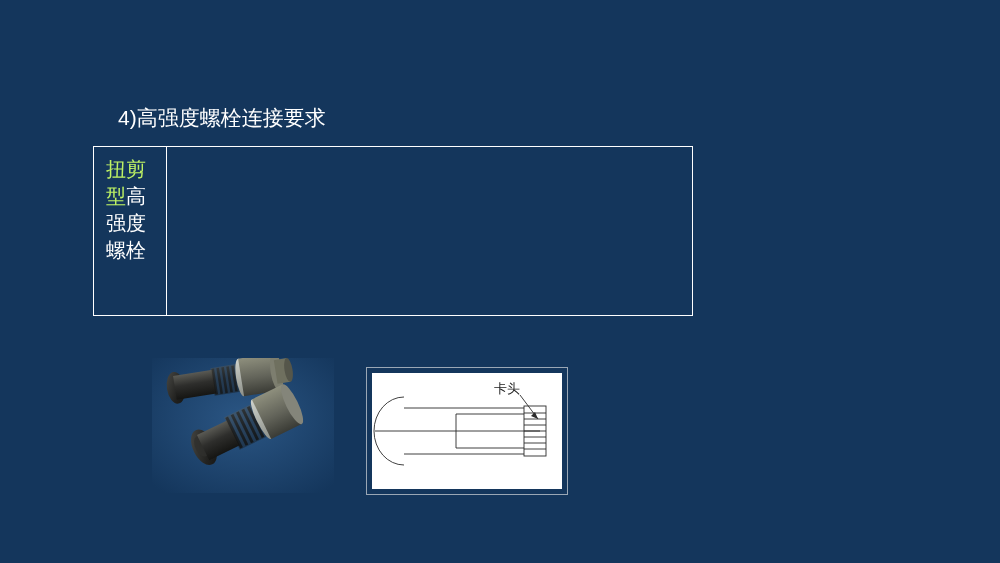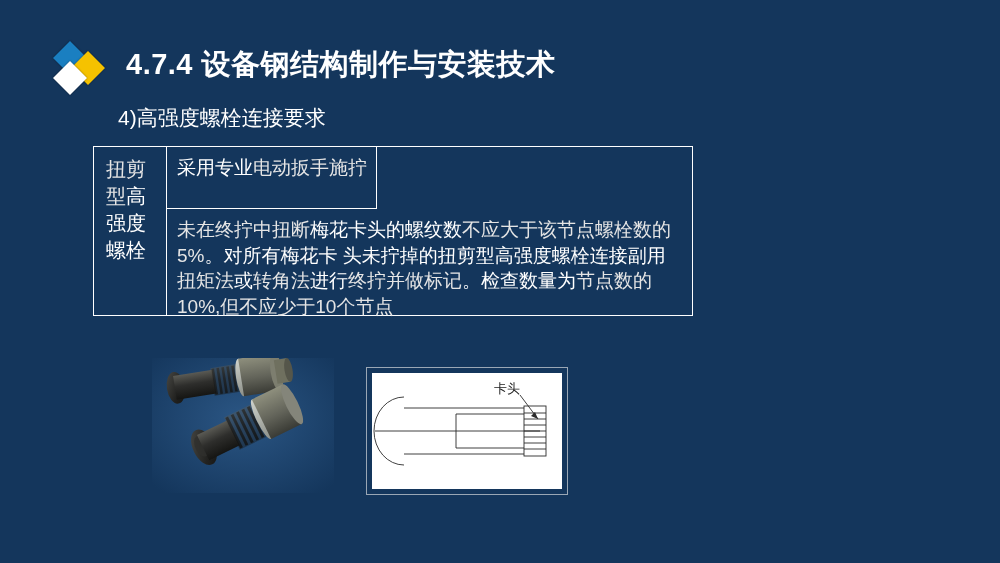--- a/index.html
+++ b/index.html
@@ -121,21 +121,21 @@
     left: 73px;
     top: 62px;
     right: 0;
     bottom: 0;
     box-sizing: border-box;
     padding: 8px 8px 0 10px;
     font-size: 19px;
     line-height: 25.5px;
     color: #ffffff;
   }
-  .hl { color: #e5e5e5; }
+  .hl { color: #bef264; }
   .pl { color: #ffffff; }
 
   
   #bolt-photo {
     position: absolute;
     left: 152px;
     top: 358px;
     width: 182px;
     height: 135px;
   }
@@ -152,46 +152,32 @@
     box-sizing: content-box;
     outline: 1px solid #9aa7b5;
   }
   #bolt-diagram svg { display: block; }
 </style>
 </head>
 <body>
 
 <div id="slide">
 
-  <div id="header">
-    <div id="logo-mark">
-      <div class="diamond blue"></div>
-      <div class="diamond yellow"></div>
-      <div class="diamond white"></div>
-    </div>
-    <div id="title-text">4.7.4  设备钢结构制作与安装技术</div>
-  </div>
 
   <div id="subheading">4)高强度螺栓连接要求</div>
 
   <div id="spec-table">
 
     <div id="col-label">
       <span class="hl">扭剪</span><span class="hl">型</span><span class="pl">高</span><span class="pl">强度</span><span class="pl">螺栓</span>
     </div>
 
     <div id="row1">
-      <div id="cell-method">
-        <span class="pl">采用专业</span><span class="hl">电动扳手施拧</span>
-      </div>
     </div>
 
-    <div id="row2">
-      <span class="hl">未在终拧中扭断</span><span class="pl">梅花卡头的螺纹数</span><span class="hl">不应大于该节点螺栓数的5%</span><span class="pl">。对所有梅花卡 头未拧掉的扭剪型高强度螺栓连接副用</span><span class="hl">扭矩法</span><span class="pl">或</span><span class="hl">转角法</span><span class="pl">进行</span><span class="hl">终拧并做标记</span><span class="pl">。检查数量为</span><span class="hl">节点数的10%,但不应少于10个节点</span>
-    </div>
   </div>
 
   <div id="bolt-photo">
     <svg width="182" height="135" viewBox="0 0 182 135" xmlns="http://www.w3.org/2000/svg">
       <defs>
         <radialGradient id="bgGlow" cx="50%" cy="45%" r="70%">
           <stop offset="0%" stop-color="#2b5684"></stop>
           <stop offset="100%" stop-color="#14365c"></stop>
         </radialGradient>
         <linearGradient id="shank" x1="0" y1="0" x2="0" y2="1">

